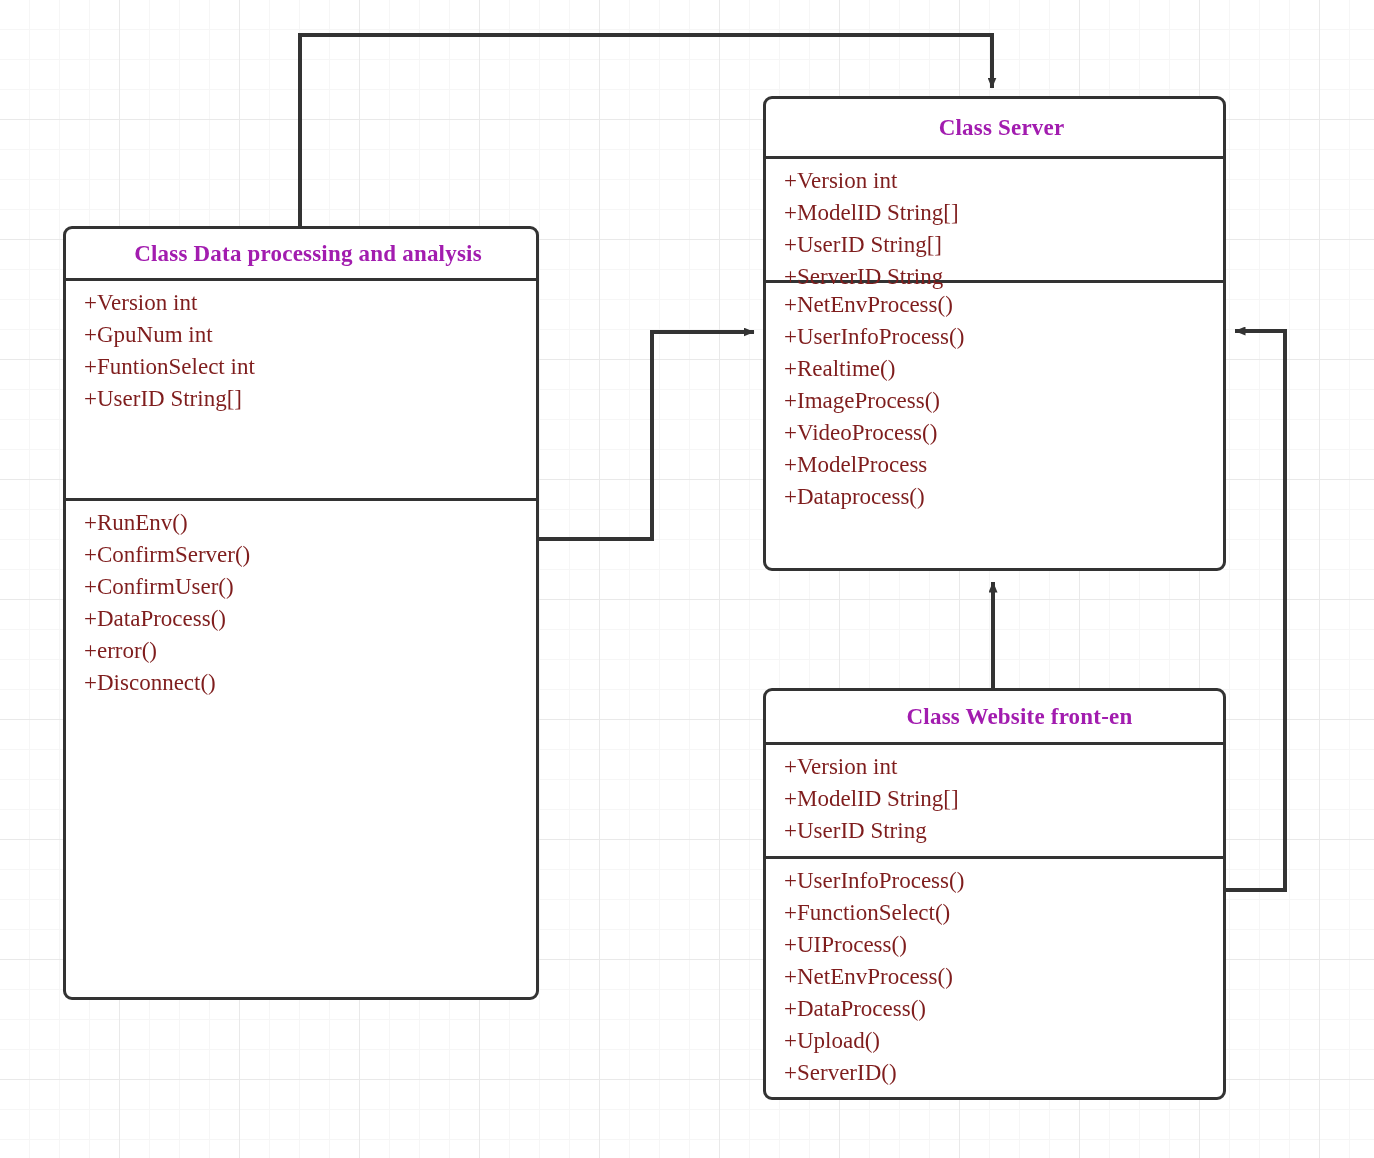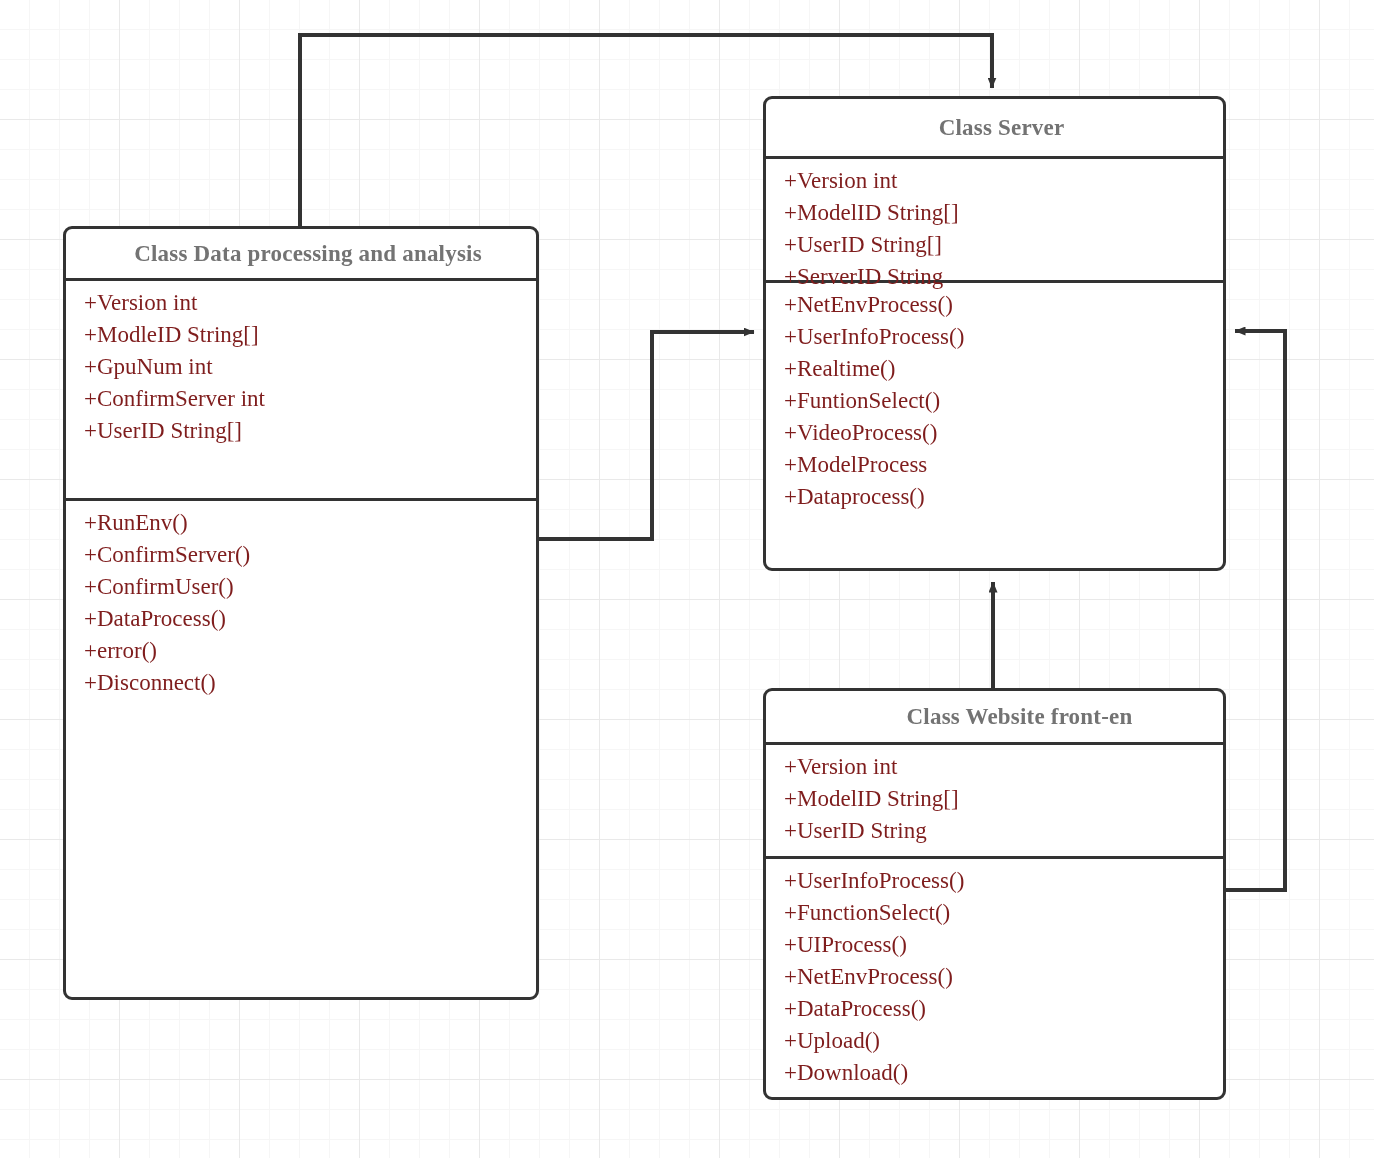--- a/index.html
+++ b/index.html
@@ -49,21 +49,21 @@
     background: #ffffff;
     border: 3px solid #333333;
     border-radius: 9px;
     overflow: hidden;
     z-index: 3;
   }
   .uml-title {
     text-align: center;
     font-weight: bold;
     font-size: 23px;
-    color: #737373;
+    color: #a21caf;
     letter-spacing: 0.2px;
     box-sizing: border-box;
     display: flex;
     align-items: center;
     justify-content: center;
     padding-left: 14px;
   }
   .uml-divider {
     height: 3px;
     background: #333333;
@@ -112,23 +112,22 @@
   <path d="M 993,688 L 993,582" fill="none" stroke="#333333" stroke-width="4" stroke-linejoin="miter" marker-end="url(#arrowhead)"></path>
 
   <path d="M 1226,890 L 1285,890 L 1285,331 L 1235,331" fill="none" stroke="#333333" stroke-width="4" stroke-linejoin="miter" marker-end="url(#arrowhead)"></path>
 </svg>
 
 <div class="uml-class" id="class-data-processing">
   <div class="uml-title">Class Data processing and analysis</div>
   <div class="uml-divider"></div>
   <div class="uml-compartment attrs">
     <div class="uml-member">+Version int</div>
-    <div class="uml-member">+ModleID String[]</div>
     <div class="uml-member">+GpuNum int</div>
-    <div class="uml-member">+ConfirmServer int</div>
+    <div class="uml-member">+FuntionSelect int</div>
     <div class="uml-member">+UserID String[]</div>
   </div>
   <div class="uml-divider"></div>
   <div class="uml-compartment methods">
     <div class="uml-member">+RunEnv()</div>
     <div class="uml-member">+ConfirmServer()</div>
     <div class="uml-member">+ConfirmUser()</div>
     <div class="uml-member">+DataProcess()</div>
     <div class="uml-member">+error()</div>
     <div class="uml-member">+Disconnect()</div>
@@ -142,21 +141,21 @@
     <div class="uml-member">+Version int</div>
     <div class="uml-member">+ModelID String[]</div>
     <div class="uml-member">+UserID String[]</div>
     <div class="uml-member">+ServerID String</div>
   </div>
   <div class="uml-divider"></div>
   <div class="uml-compartment methods">
     <div class="uml-member">+NetEnvProcess()</div>
     <div class="uml-member">+UserInfoProcess()</div>
     <div class="uml-member">+Realtime()</div>
-    <div class="uml-member">+FuntionSelect()</div>
+    <div class="uml-member">+ImageProcess()</div>
     <div class="uml-member">+VideoProcess()</div>
     <div class="uml-member">+ModelProcess</div>
     <div class="uml-member">+Dataprocess()</div>
   </div>
 </div>
 
 <div class="uml-class" id="class-website">
   <div class="uml-title">Class Website front-en</div>
   <div class="uml-divider"></div>
   <div class="uml-compartment attrs">
@@ -165,15 +164,15 @@
     <div class="uml-member">+UserID String</div>
   </div>
   <div class="uml-divider"></div>
   <div class="uml-compartment methods">
     <div class="uml-member">+UserInfoProcess()</div>
     <div class="uml-member">+FunctionSelect()</div>
     <div class="uml-member">+UIProcess()</div>
     <div class="uml-member">+NetEnvProcess()</div>
     <div class="uml-member">+DataProcess()</div>
     <div class="uml-member">+Upload()</div>
-    <div class="uml-member">+Download()</div>
+    <div class="uml-member">+ServerID()</div>
   </div>
 </div>
 
 </body></html>

